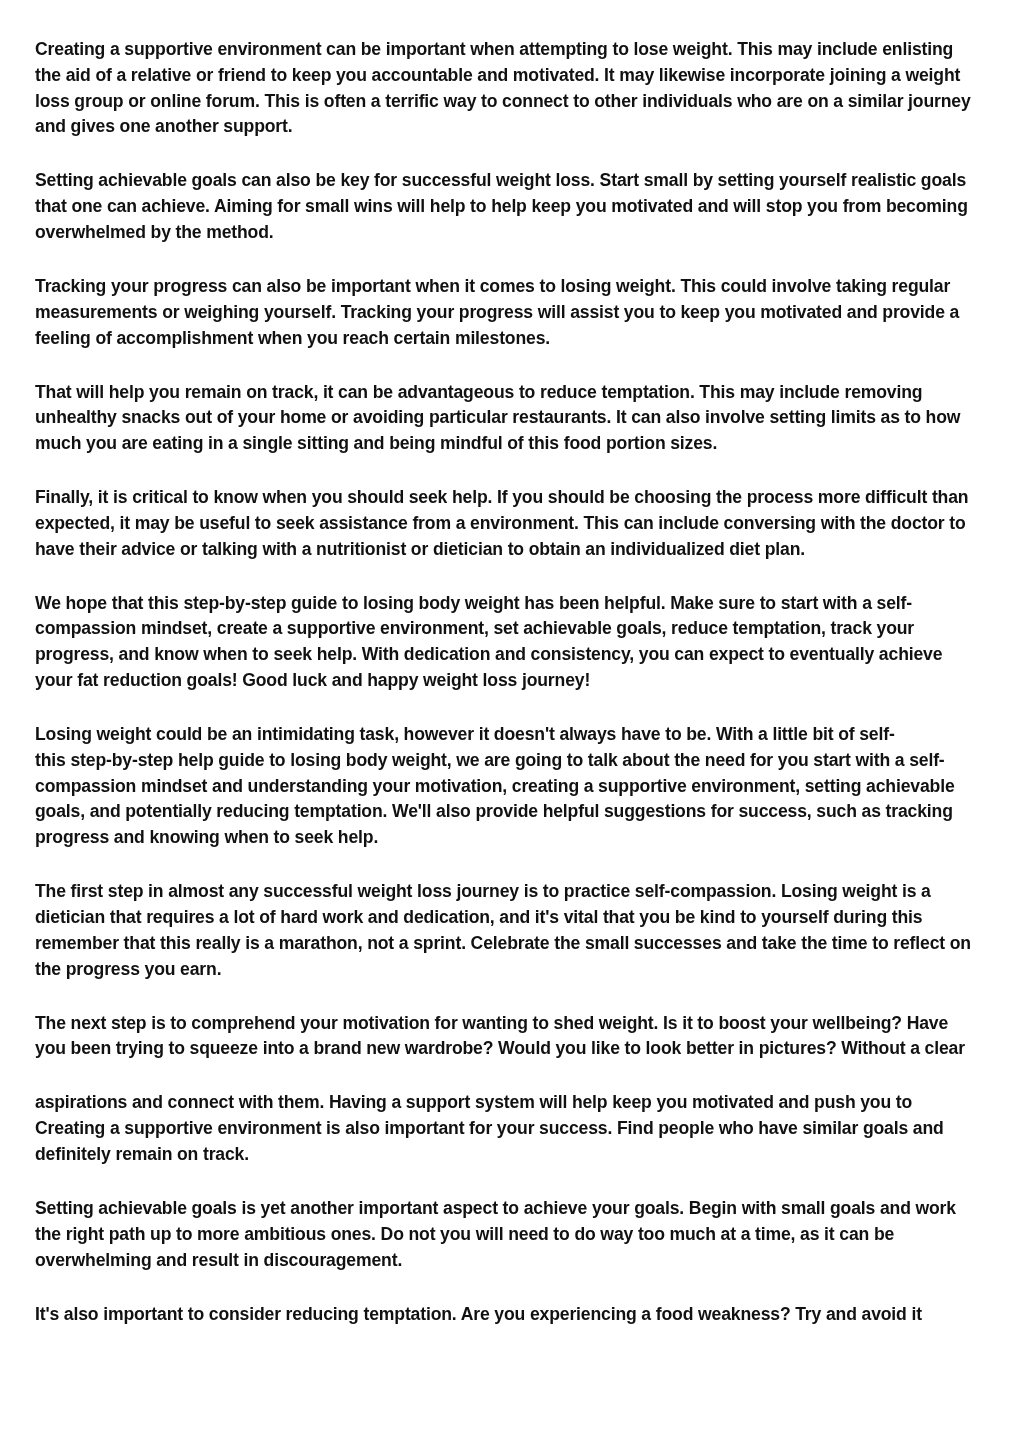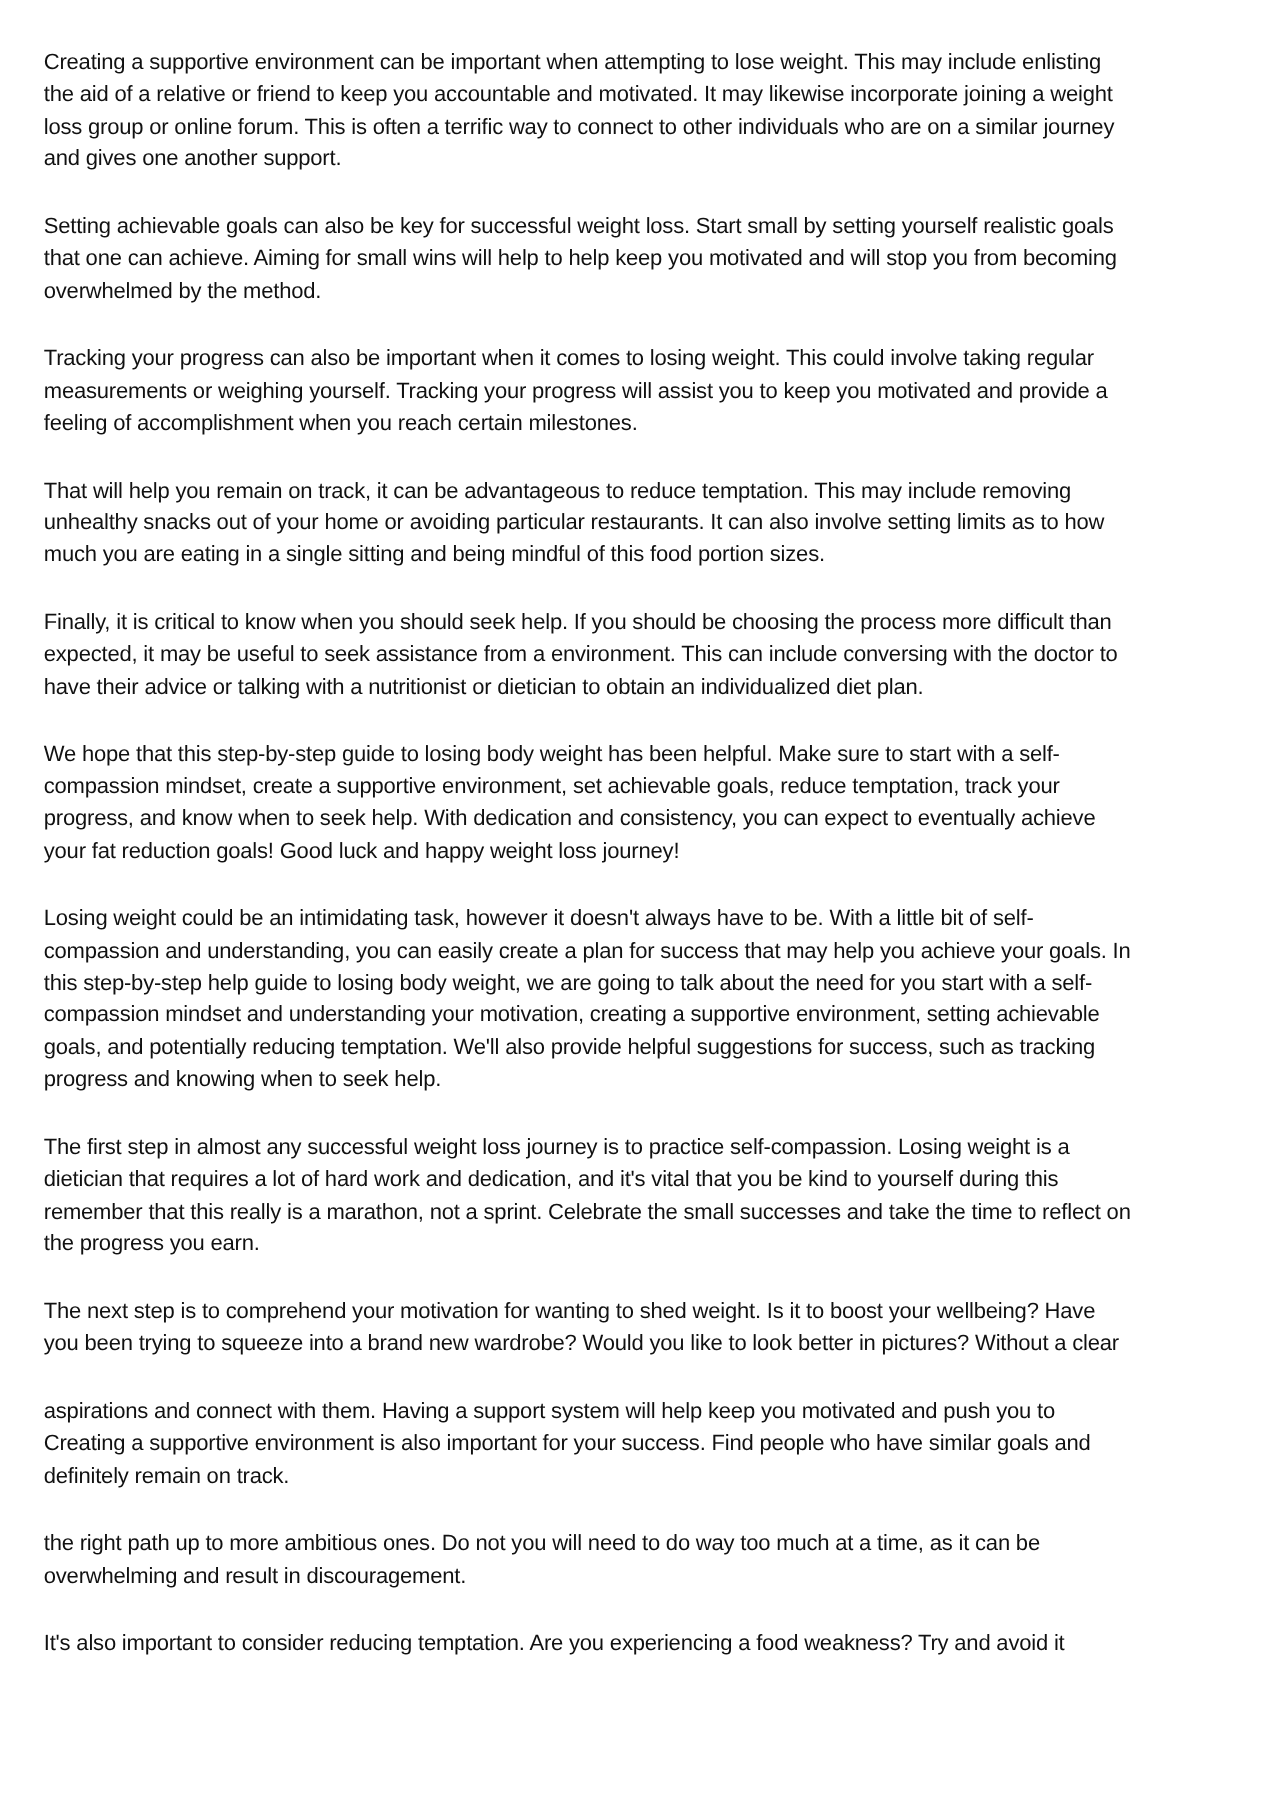--- a/index.html
+++ b/index.html
@@ -20,20 +20,21 @@
       width: 975px;
       font-family: "Liberation Sans", sans-serif;
       font-size: 17.6px;
       line-height: 25.8px;
       color: #111111;
       letter-spacing: -0.15px;
     }
     .para {
       margin: 0 0 28.2px 0;
       padding: 0;
+      font-weight: bold;
     }
     .line {
       display: block;
       white-space: nowrap;
     }
   </style>
 </head>
 <body>
 
 <main class="doc" id="doc">
@@ -64,21 +65,20 @@
       <span class="line">have their advice or talking with a nutritionist or dietician to obtain an individualized diet plan.</span>
     </p>
     <p class="para">
       <span class="line">We hope that this step-by-step guide to losing body weight has been helpful. Make sure to start with a self-</span>
       <span class="line">compassion mindset, create a supportive environment, set achievable goals, reduce temptation, track your</span>
       <span class="line">progress, and know when to seek help. With dedication and consistency, you can expect to eventually achieve</span>
       <span class="line">your fat reduction goals! Good luck and happy weight loss journey!</span>
     </p>
     <p class="para">
       <span class="line">Losing weight could be an intimidating task, however it doesn't always have to be. With a little bit of self-</span>
-      <span class="line">compassion and understanding, you can easily create a plan for success that may help you achieve your goals. In</span>
       <span class="line">this step-by-step help guide to losing body weight, we are going to talk about the need for you start with a self-</span>
       <span class="line">compassion mindset and understanding your motivation, creating a supportive environment, setting achievable</span>
       <span class="line">goals, and potentially reducing temptation. We'll also provide helpful suggestions for success, such as tracking</span>
       <span class="line">progress and knowing when to seek help.</span>
     </p>
     <p class="para">
       <span class="line">The first step in almost any successful weight loss journey is to practice self-compassion. Losing weight is a</span>
       <span class="line">dietician that requires a lot of hard work and dedication, and it's vital that you be kind to yourself during this</span>
       <span class="line">remember that this really is a marathon, not a sprint. Celebrate the small successes and take the time to reflect on</span>
       <span class="line">the progress you earn.</span>
@@ -86,19 +86,20 @@
     <p class="para">
       <span class="line">The next step is to comprehend your motivation for wanting to shed weight. Is it to boost your wellbeing? Have</span>
       <span class="line">you been trying to squeeze into a brand new wardrobe? Would you like to look better in pictures? Without a clear</span>
     </p>
     <p class="para">
       <span class="line">aspirations and connect with them. Having a support system will help keep you motivated and push you to</span>
       <span class="line">Creating a supportive environment is also important for your success. Find people who have similar goals and</span>
       <span class="line">definitely remain on track.</span>
     </p>
     <p class="para">
+      <span class="line">Setting achievable goals is yet another important aspect to achieve your goals. Begin with small goals and work</span>
       <span class="line">the right path up to more ambitious ones. Do not you will need to do way too much at a time, as it can be</span>
       <span class="line">overwhelming and result in discouragement.</span>
     </p>
     <p class="para">
       <span class="line">It's also important to consider reducing temptation. Are you experiencing a food weakness? Try and avoid it</span>
     </p>
   </main>
 
 </body></html>

